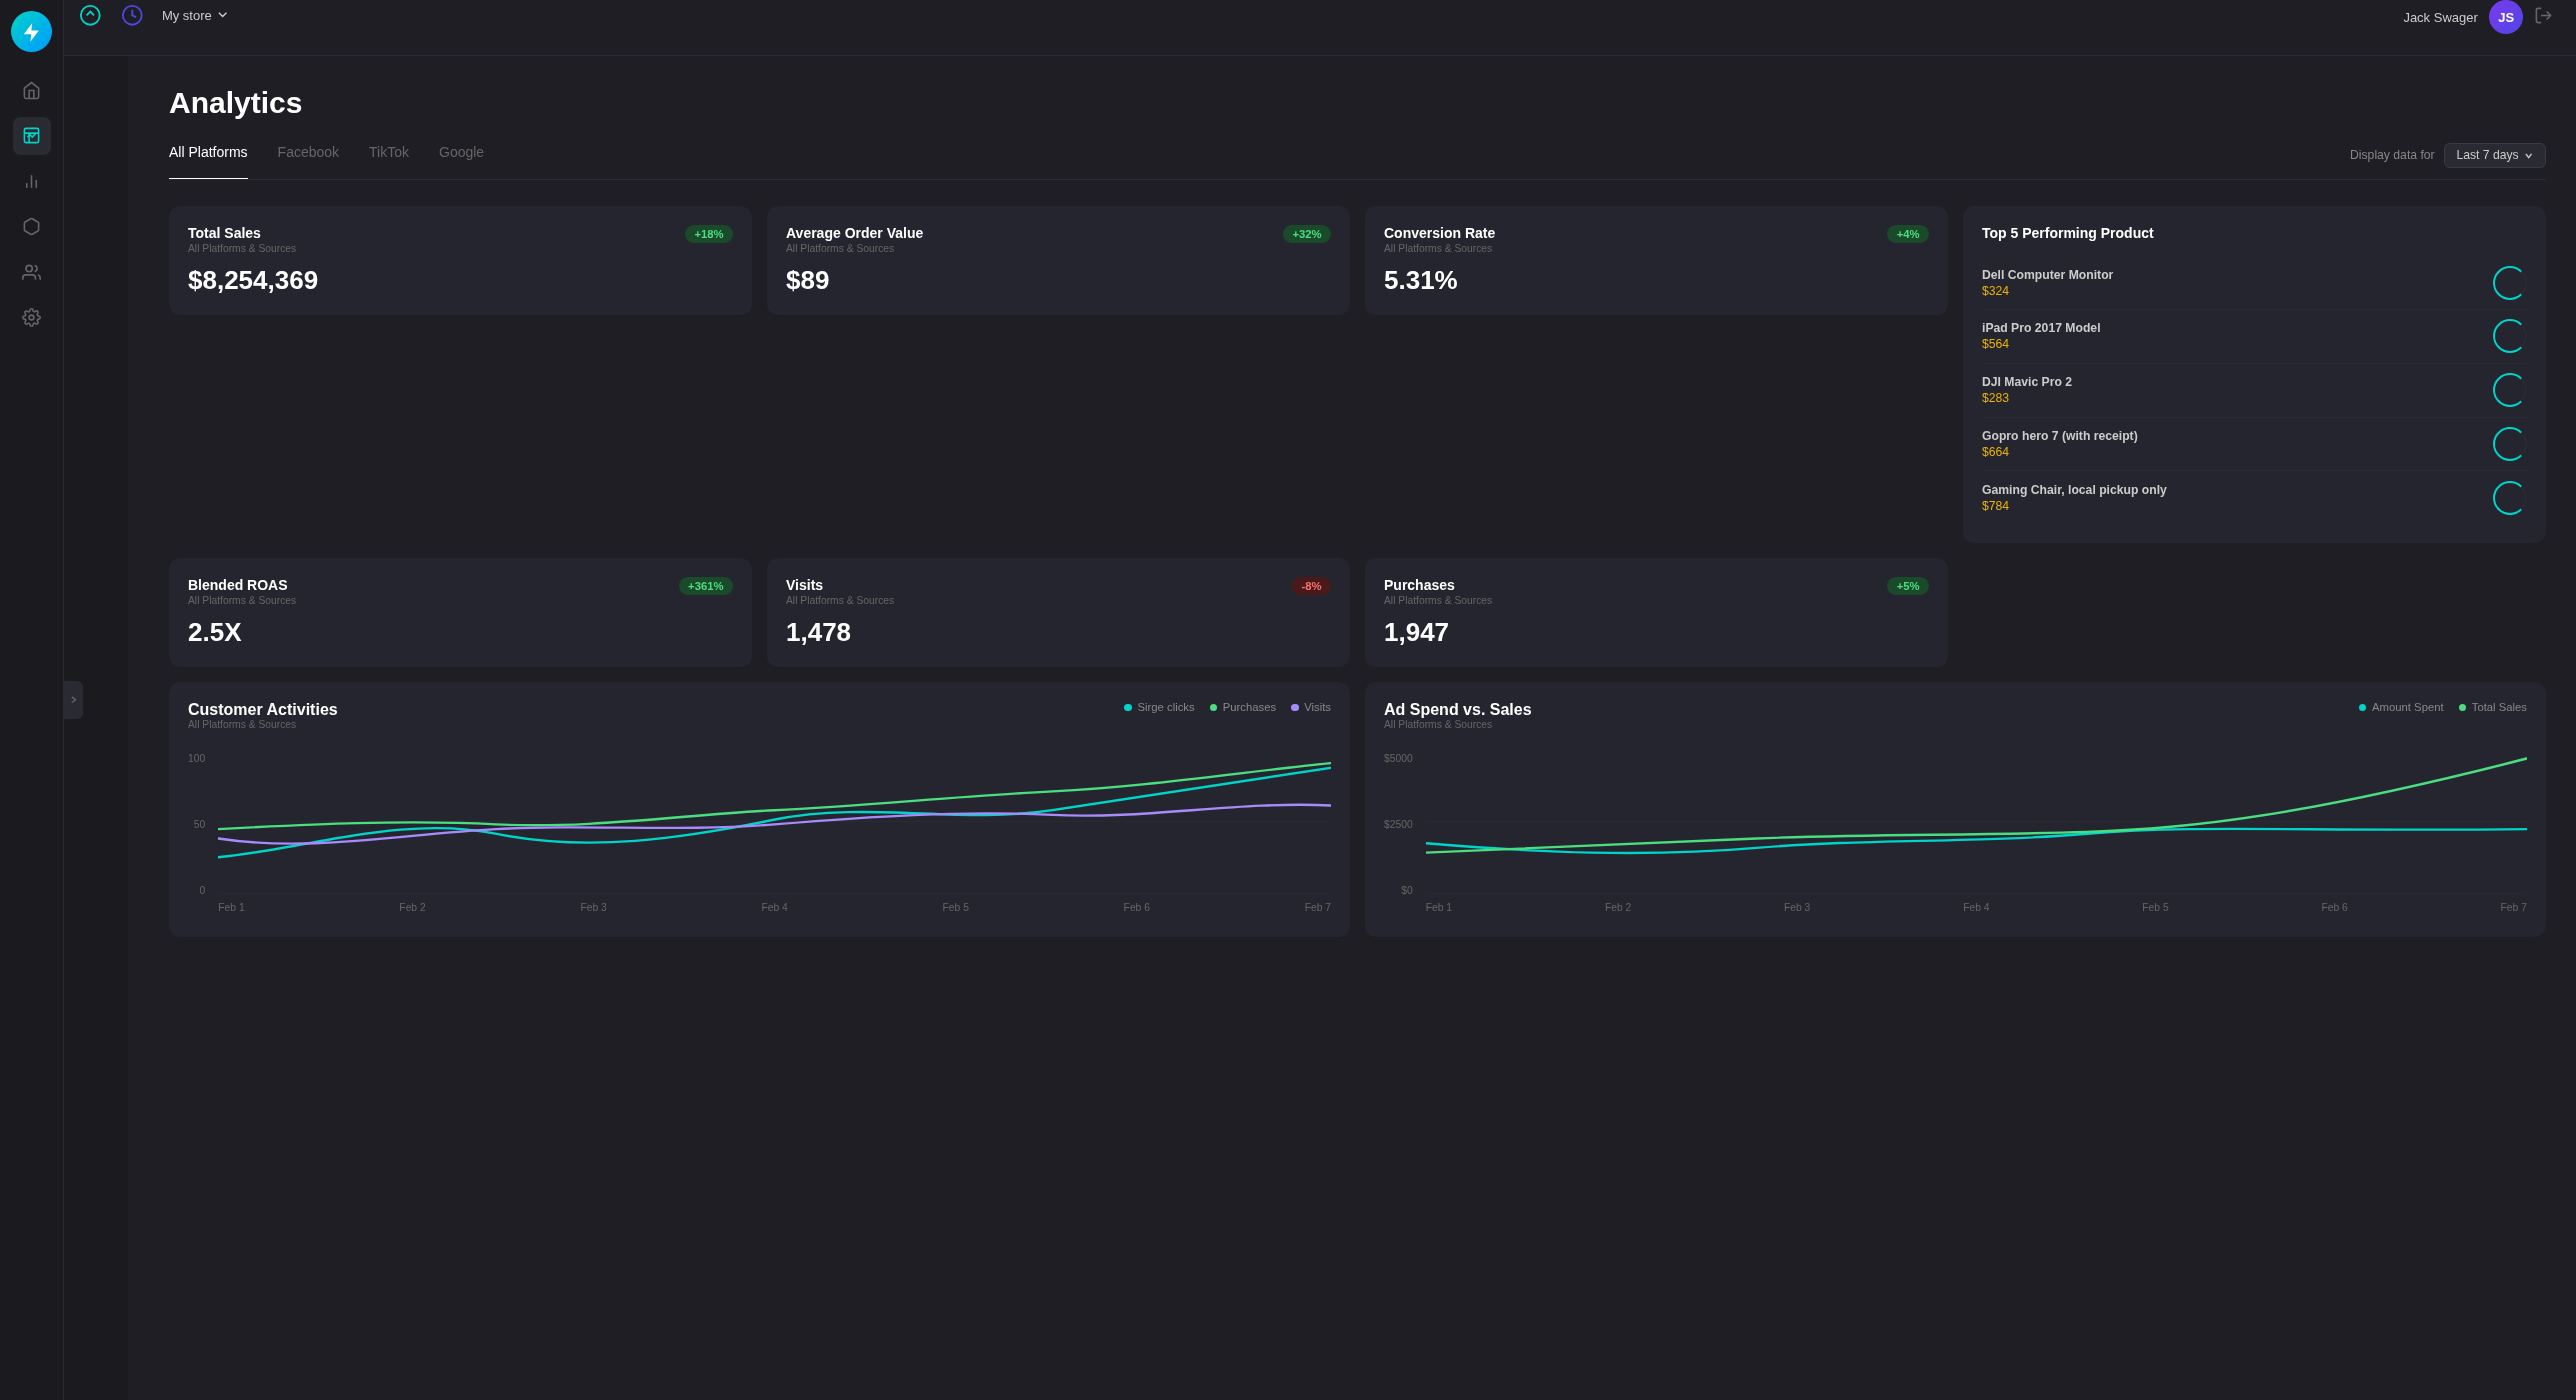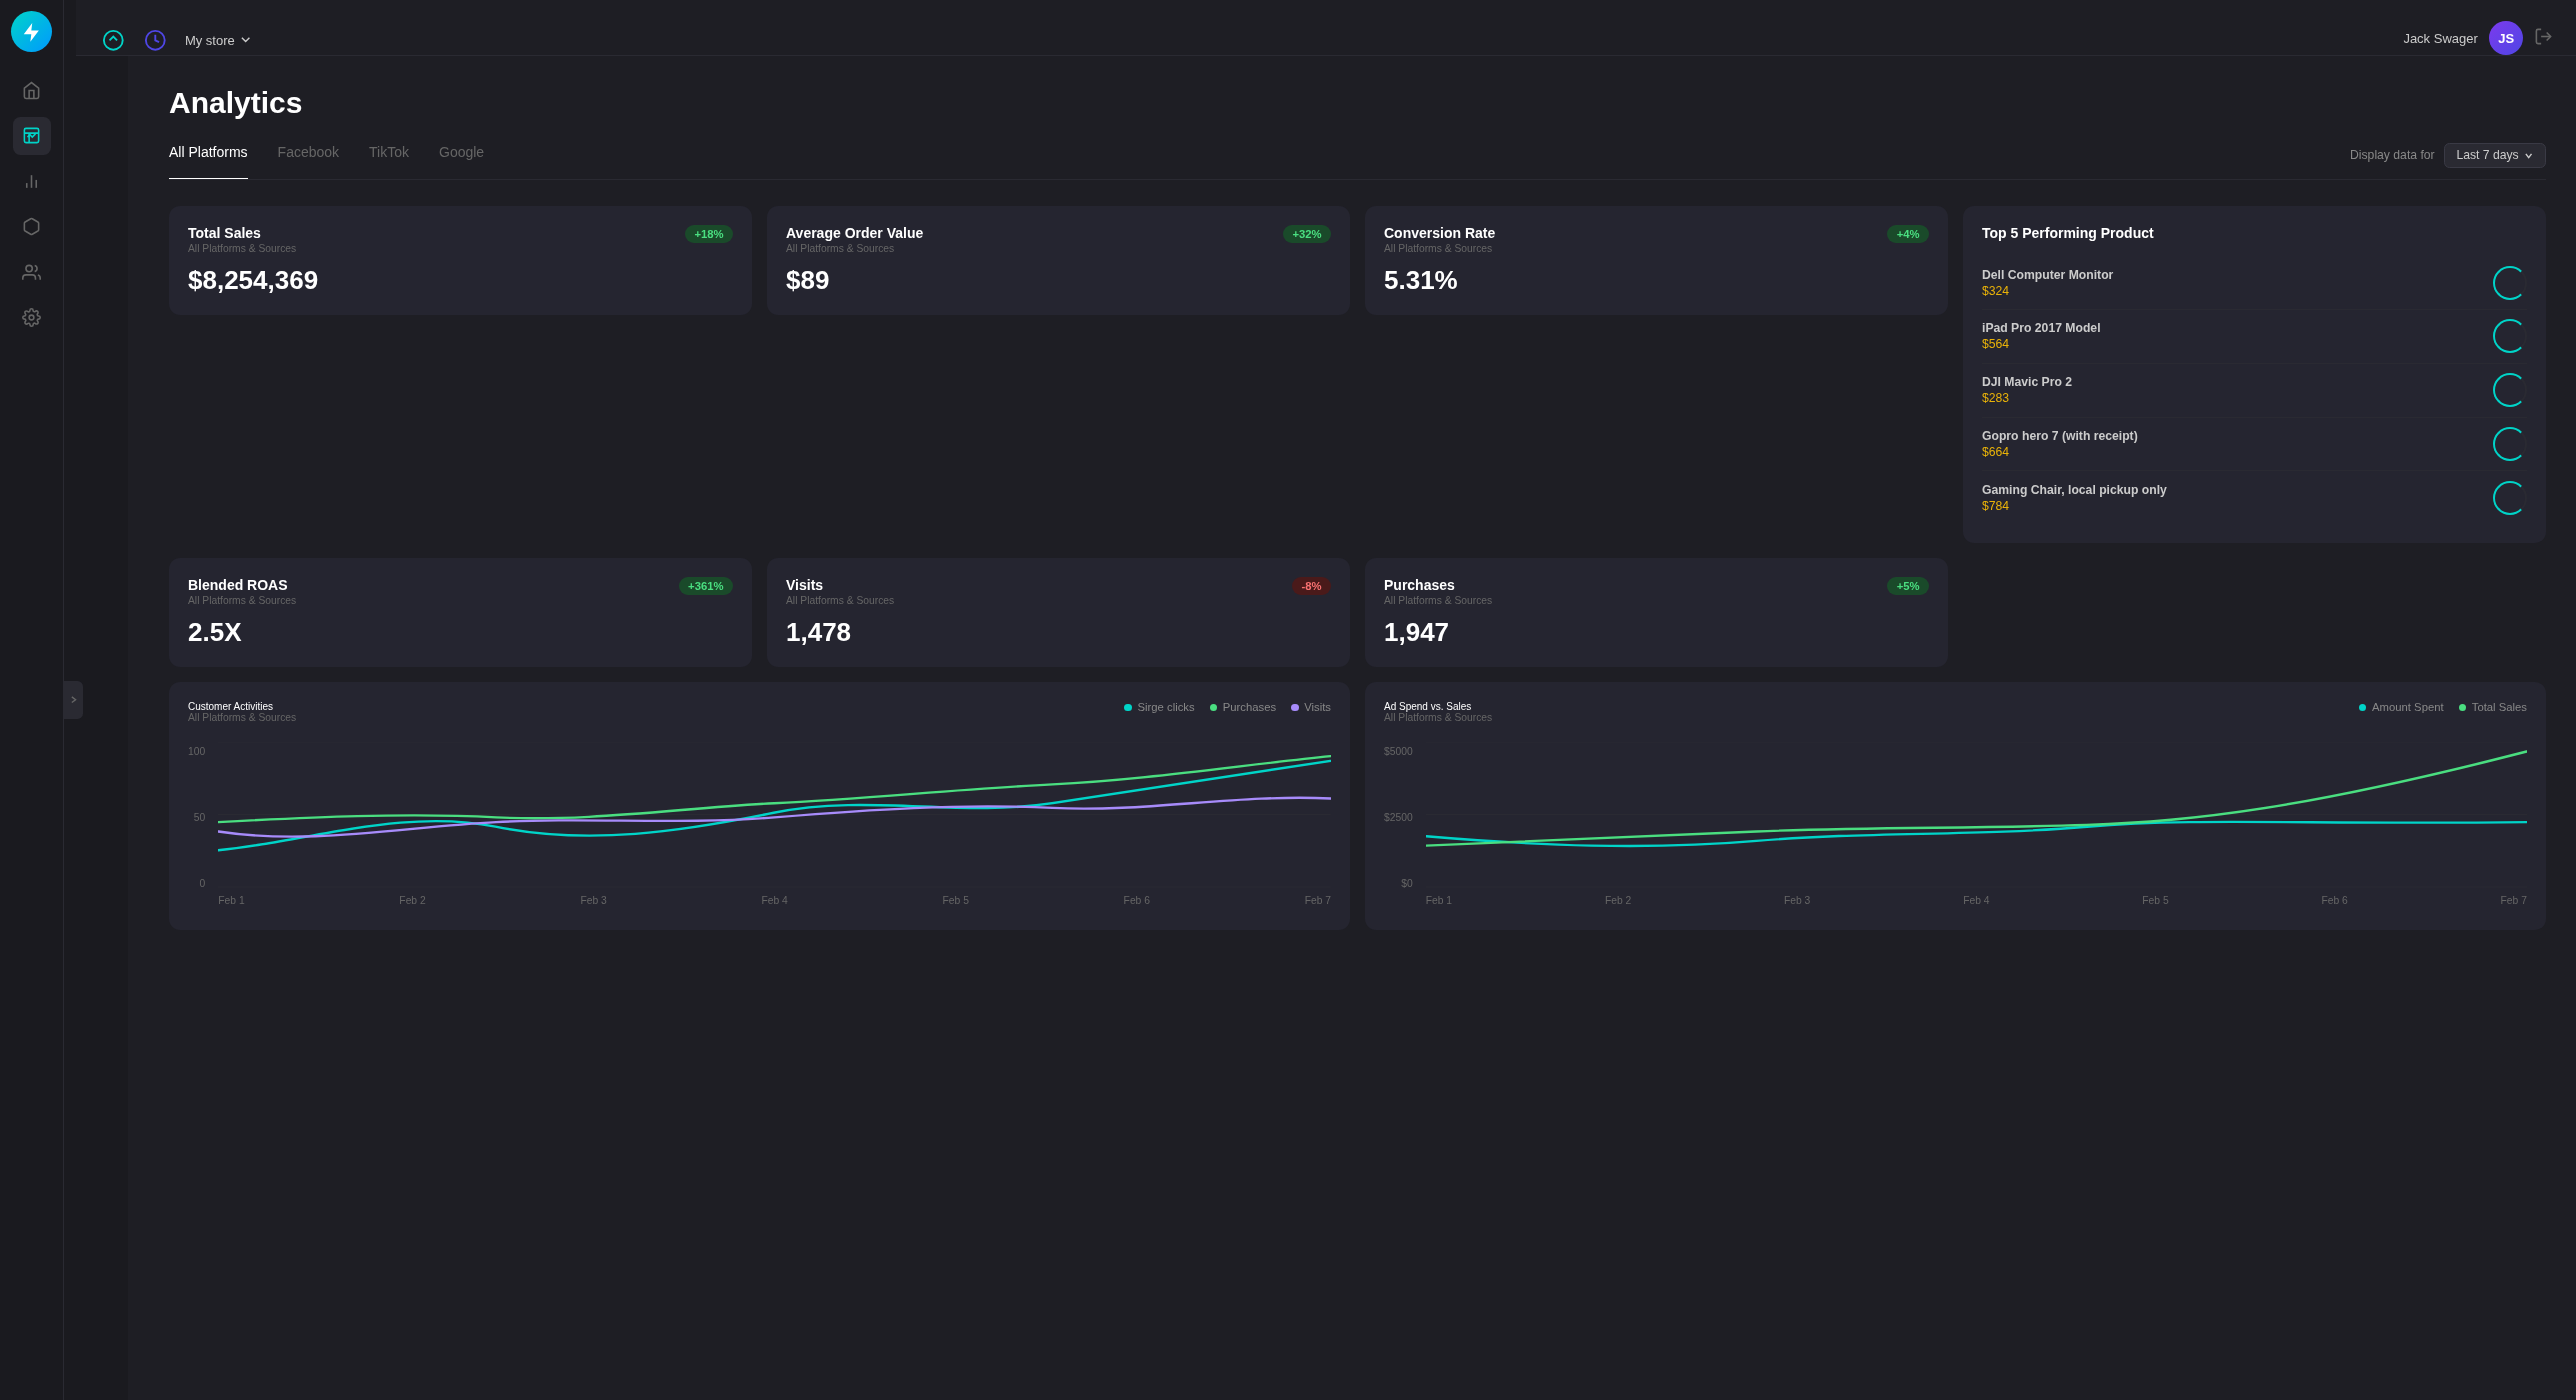--- a/index.html
+++ b/index.html
@@ -33,25 +33,25 @@
       margin-bottom: 7.5px;
       cursor: pointer;
       color: #666;
       transition: background 0.2s, color 0.2s;
     }
     .sidebar-icon.active { background: #2a2a32; color: #00d4c8; }
     .sidebar-icon svg { width: 19px; height: 19px; }
 
     
     .topbar {
-      position: fixed; top: 0; left: 76px; right: 0;
+      position: fixed; top: 0; left: 53px; right: 0;
       height: 56px;
       background: #1e1e24;
       border-bottom: 0.9px solid #2a2a32;
-      display: flex; align-items: flex-end; justify-content: space-between;
+      display: flex; align-items: flex-start; justify-content: space-between;
       padding: 0 22.6px;
       z-index: 9;
     }
     .topbar-left { display: flex; align-items: center; gap: 15px; }
     .topbar-icons { display: flex; align-items: center; gap: 11.3px; }
     .topbar-icon { width: 30px; height: 30px; display: flex; align-items: center; justify-content: center; cursor: pointer; }
     .store-selector {
       display: flex; align-items: center; gap: 5.6px;
       color: #ccc; font-size: 13px; cursor: pointer;
     }
@@ -163,21 +163,21 @@
       display: grid;
       grid-template-columns: 1fr 1fr;
       gap: 15px;
     }
     .chart-card {
       background: #252530;
       border-radius: 11.3px;
       padding: 19px;
     }
     .chart-header { display: flex; align-items: flex-start; justify-content: space-between; margin-bottom: 3.8px; }
-    .chart-title { font-size: 10px; font-weight: 400; color: #fff; }
+    .chart-title { font-size: 16px; font-weight: 700; color: #fff; }
     .chart-subtitle { font-size: 10.3px; color: #666; margin-bottom: 11.3px; }
     .chart-legend { display: flex; align-items: center; gap: 15px; }
     .legend-item { display: flex; align-items: center; gap: 5.6px; font-size: 11.3px; color: #888; }
     .legend-dot { width: 7.5px; height: 7.5px; border-radius: 50%; }
   </style>
 </head>
 <body>
 
 <div class="sidebar">
   <div class="sidebar-logo">

